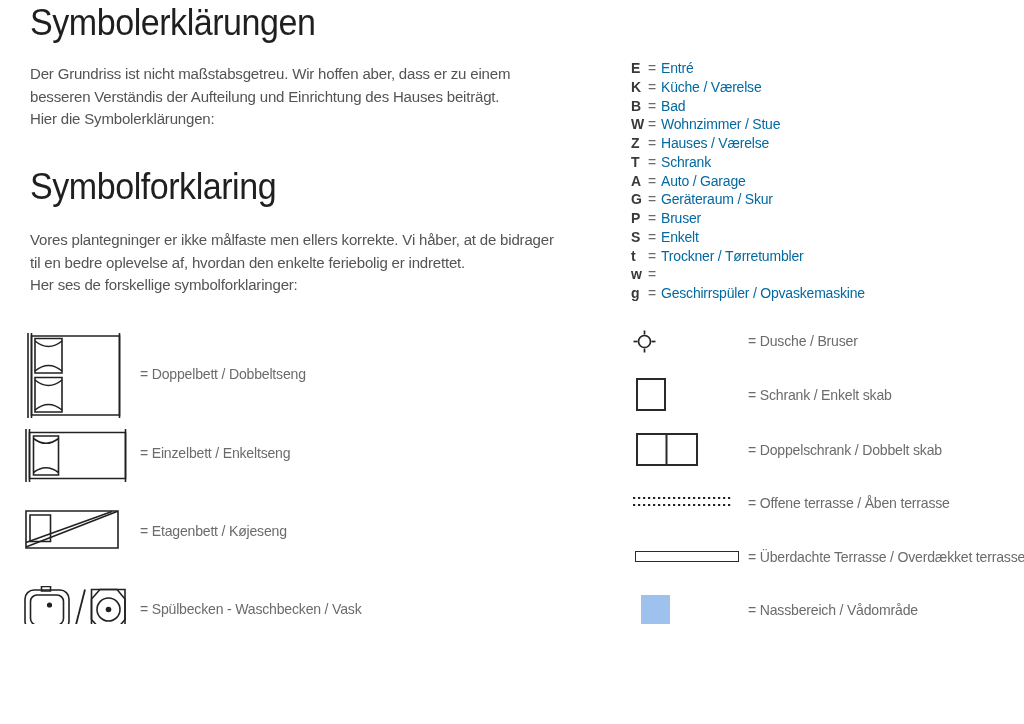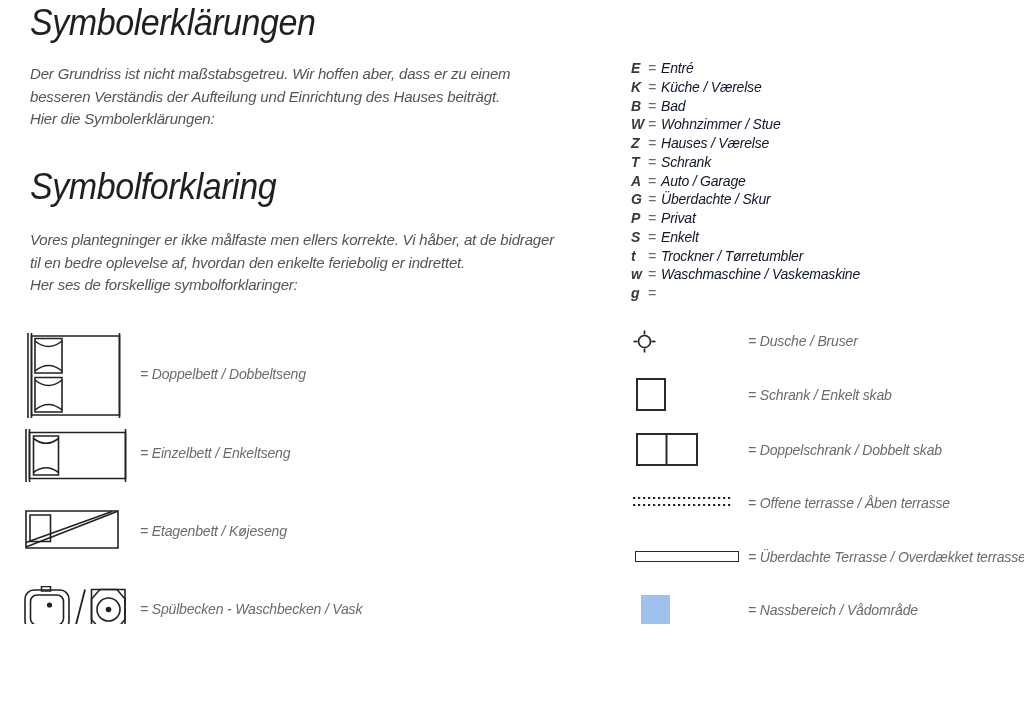--- a/index.html
+++ b/index.html
@@ -1,33 +1,33 @@
 <!DOCTYPE html>
 <html><head>
 <meta charset="utf-8">
 <style>
   html,body{margin:0;padding:0;background:#ffffff;}
   .page{
     position:relative;width:1024px;height:624px;background:#ffffff;
-    font-family:"Liberation Sans","DejaVu Sans",sans-serif;overflow:hidden;font-style:italic;
+    font-family:"Liberation Sans","DejaVu Sans",sans-serif;overflow:hidden;
   }
   .abs{position:absolute;}
   h1.title{
     margin:0;font-size:37px;font-weight:normal;color:#1f1f1f;line-height:42px;
     letter-spacing:-0.5px;transform:scaleX(0.92);transform-origin:left top;white-space:nowrap;
   }
   p.para{
     margin:0;font-size:15.5px;color:#545456;line-height:22.5px;letter-spacing:-0.2px;
     white-space:pre-line;transform:scaleX(0.97);transform-origin:left top;
   }
   .abbr-list{left:631px;top:60px;}
   .abbr-row{display:flex;height:18.75px;align-items:baseline;font-size:14px;letter-spacing:-0.2px;}
   .abbr-letter{width:17px;font-weight:bold;color:#39393b;}
   .abbr-eq{width:13px;color:#6b6b6d;}
-  .abbr-text{color:#0f172a;white-space:nowrap;}
+  .abbr-text{color:#0369a1;white-space:nowrap;}
   .sym-label{
     font-size:14.5px;color:#6b6b6d;letter-spacing:-0.2px;line-height:17px;white-space:nowrap;
     transform:scaleX(0.97);transform-origin:left top;
   }
   svg.sym{display:block;}
   svg.sym *{vector-effect:non-scaling-stroke;}
   .square-outline{box-sizing:border-box;border:2px solid #2a2a2a;background:#fff;}
   .bar-outline{box-sizing:border-box;border:1.8px solid #2a2a2a;background:#fff;}
   .fill-square{width:29px;height:33px;}
   .bottom-edge{left:0;top:721px;width:1024px;height:2px;background:#dcdcdc;}
@@ -79,45 +79,45 @@
         <span class="abbr-text">Schrank</span>
       </div>
     <div class="abbr-row">
         <span class="abbr-letter">A</span>
         <span class="abbr-eq">=</span>
         <span class="abbr-text">Auto / Garage</span>
       </div>
     <div class="abbr-row">
         <span class="abbr-letter">G</span>
         <span class="abbr-eq">=</span>
-        <span class="abbr-text">Überdachte / Skur</span>
+        <span class="abbr-text">Geräteraum / Skur</span>
       </div>
     <div class="abbr-row">
         <span class="abbr-letter">P</span>
         <span class="abbr-eq">=</span>
-        <span class="abbr-text">Privat</span>
+        <span class="abbr-text">Bruser</span>
       </div>
     <div class="abbr-row">
         <span class="abbr-letter">S</span>
         <span class="abbr-eq">=</span>
         <span class="abbr-text">Enkelt</span>
       </div>
     <div class="abbr-row">
         <span class="abbr-letter">t</span>
         <span class="abbr-eq">=</span>
         <span class="abbr-text">Trockner / Tørretumbler</span>
       </div>
     <div class="abbr-row">
         <span class="abbr-letter">w</span>
         <span class="abbr-eq">=</span>
-        <span class="abbr-text">Waschmaschine / Vaskemaskine</span>
       </div>
     <div class="abbr-row">
         <span class="abbr-letter">g</span>
         <span class="abbr-eq">=</span>
+        <span class="abbr-text">Geschirrspüler / Opvaskemaskine</span>
       </div>
   </div>
 
   <svg class="abs sym" style="left:27px;top:333px;" width="97" height="85" viewBox="0 0 97 85" fill="none" stroke="#222" stroke-width="1.6">
     <line x1="1" y1="0" x2="1" y2="85"></line>
       <line x1="4.5" y1="0" x2="4.5" y2="85"></line>
     <line x1="92.5" y1="0" x2="92.5" y2="85"></line>
     <rect x="4.5" y="3" width="88" height="79"></rect>
     <rect x="8" y="5.5" width="27" height="34.5"></rect>
     <path d="M8 8 Q21.5 19 35 8"></path>

